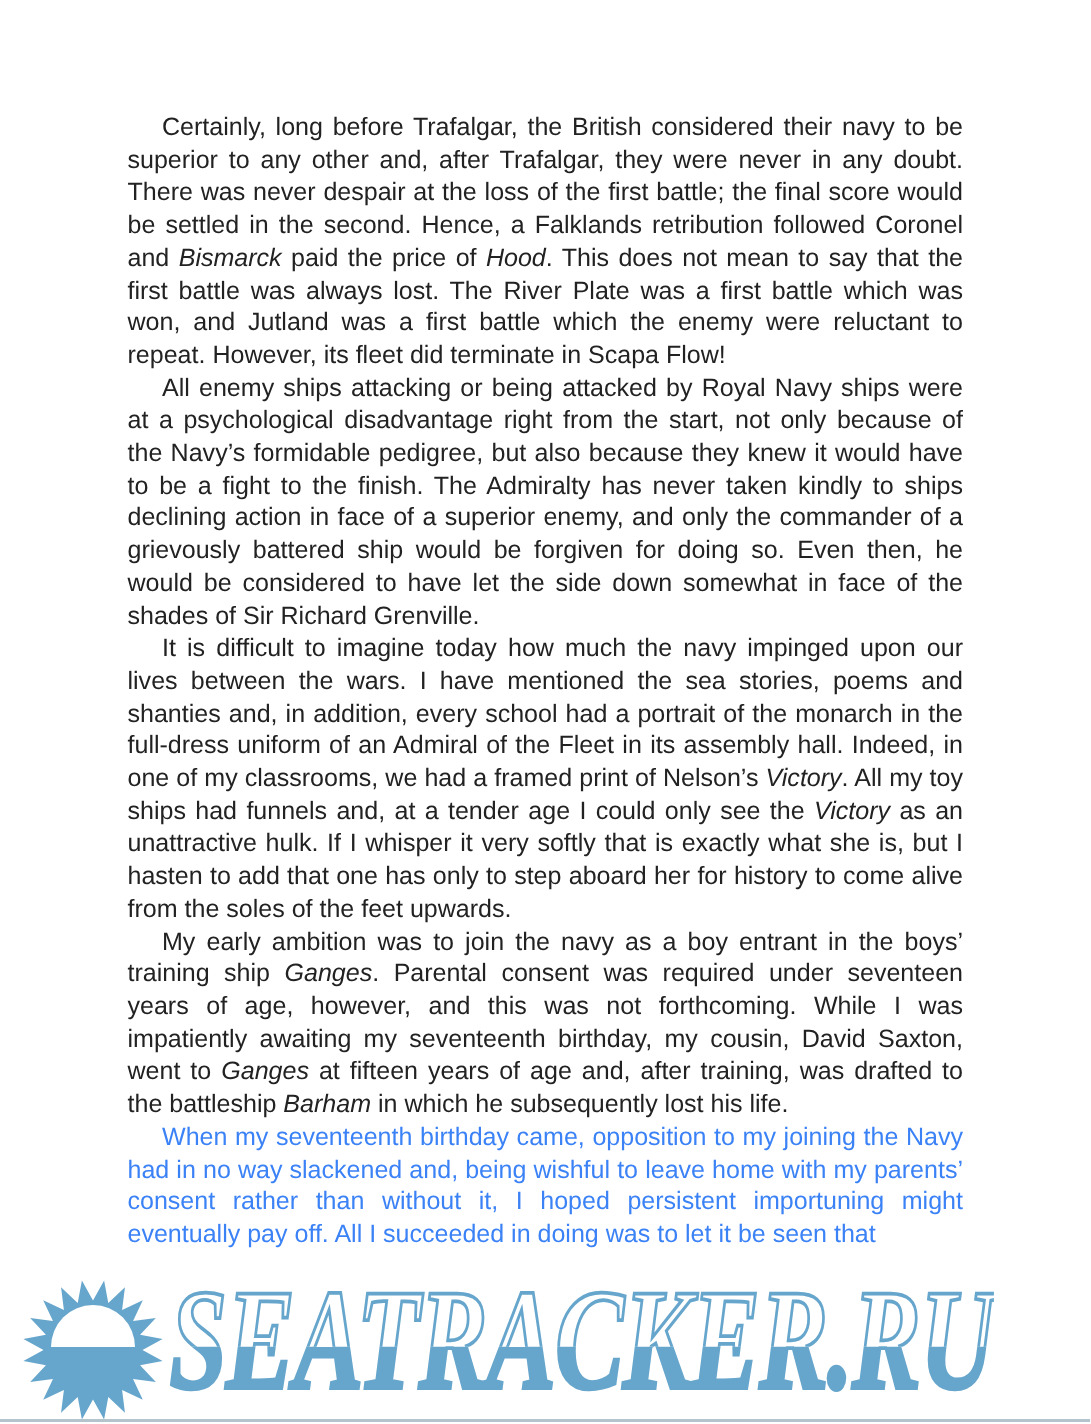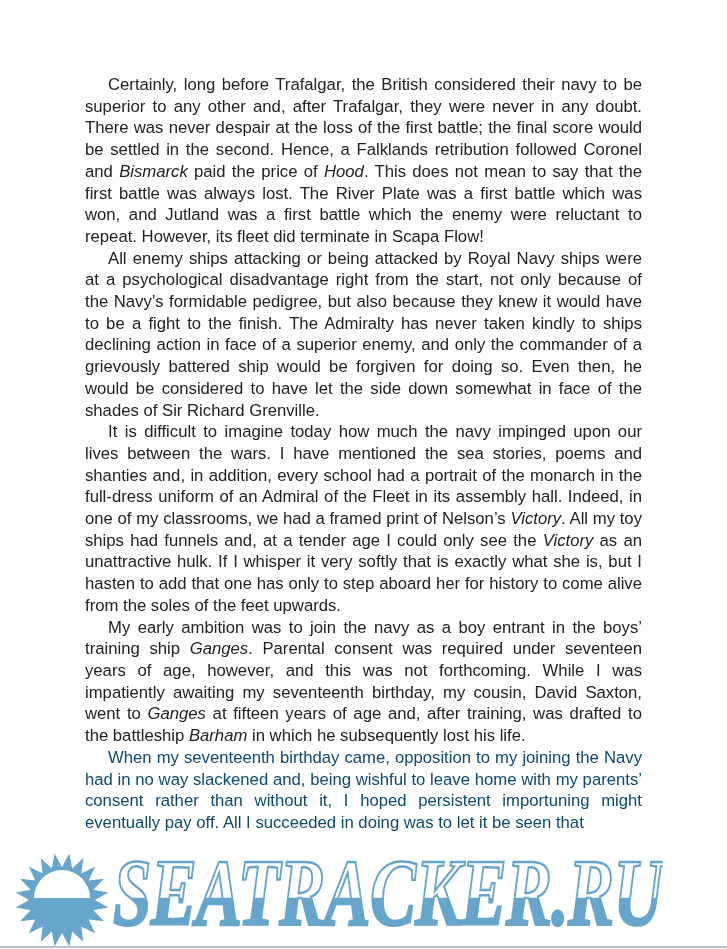--- a/index.html
+++ b/index.html
@@ -94,21 +94,21 @@
 </head>
 <body>
 
 <div class="page">
 
   <div class="text-block">
       <p style="color: rgb(34, 34, 34);"><span>Certainly, long before Trafalgar, the British considered their navy to be superior to any other and, after Trafalgar, they were never in any doubt. There was never despair at the loss of the first battle; the final score would be settled in the second. Hence, a Falklands retribution followed Coronel and </span><span class="italic">Bismarck</span><span> paid the price of </span><span class="italic">Hood</span><span>. This does not mean to say that the first battle was always lost. The River Plate was a first battle which was won, and Jutland was a first battle which the enemy were reluctant to repeat. However, its fleet did terminate in Scapa Flow!</span></p>
       <p style="color: rgb(34, 34, 34);"><span>All enemy ships attacking or being attacked by Royal Navy ships were at a psychological disadvantage right from the start, not only because of the Navy’s formidable pedigree, but also because they knew it would have to be a fight to the finish. The Admiralty has never taken kindly to ships declining action in face of a superior enemy, and only the commander of a grievously battered ship would be forgiven for doing so. Even then, he would be considered to have let the side down somewhat in face of the shades of Sir Richard Grenville.</span></p>
       <p style="color: rgb(34, 34, 34);"><span>It is difficult to imagine today how much the navy impinged upon our lives between the wars. I have mentioned the sea stories, poems and shanties and, in addition, every school had a portrait of the monarch in the full-dress uniform of an Admiral of the Fleet in its assembly hall. Indeed, in one of my classrooms, we had a framed print of Nelson’s </span><span class="italic">Victory</span><span>. All my toy ships had funnels and, at a tender age I could only see the </span><span class="italic">Victory</span><span> as an unattractive hulk. If I whisper it very softly that is exactly what she is, but I hasten to add that one has only to step aboard her for history to come alive from the soles of the feet upwards.</span></p>
       <p style="color: rgb(34, 34, 34);"><span>My early ambition was to join the navy as a boy entrant in the boys’ training ship </span><span class="italic">Ganges</span><span>. Parental consent was required under seventeen years of age, however, and this was not forthcoming. While I was impatiently awaiting my seventeenth birthday, my cousin, David Saxton, went to </span><span class="italic">Ganges</span><span> at fifteen years of age and, after training, was drafted to the battleship </span><span class="italic">Barham</span><span> in which he subsequently lost his life.</span></p>
-      <p style="color: #0c4a6e;"><span>When my seventeenth birthday came, opposition to my joining the Navy had in no way slackened and, being wishful to leave home with my parents’ consent rather than without it, I hoped persistent importuning might eventually pay off. All I succeeded in doing was to let it be seen that</span></p>
+      <p style="color: #3b82f6;"><span>When my seventeenth birthday came, opposition to my joining the Navy had in no way slackened and, being wishful to leave home with my parents’ consent rather than without it, I hoped persistent importuning might eventually pay off. All I succeeded in doing was to let it be seen that</span></p>
     </div>
 
   <div class="watermark">
     <div class="sun-wrap">
       <svg width="112" height="96" viewBox="0 0 112 96">
         <polygon points="56.0,15.0 63.4,1.6 66.2,16.6 77.3,6.1 75.4,21.3 89.2,14.8 82.7,28.6 97.9,26.7 87.4,37.8 102.4,40.6 89.0,48.0 102.4,55.4 87.4,58.2 97.9,69.3 82.7,67.4 89.2,81.2 75.4,74.7 77.3,89.9 66.2,79.4 63.4,94.4 56.0,81.0 48.6,94.4 45.8,79.4 34.7,89.9 36.6,74.7 22.8,81.2 29.3,67.4 14.1,69.3 24.6,58.2 9.6,55.4 23.0,48.0 9.6,40.6 24.6,37.8 14.1,26.7 29.3,28.6 22.8,14.8 36.6,21.3 34.7,6.1 45.8,16.6 48.6,1.6" fill="#67a6cc"></polygon>
         <path d="M 28,46 A 28,28 0 0 1 84,46 Z" fill="#ffffff"></path>
       </svg>
     </div>
     <div class="wm-text">

